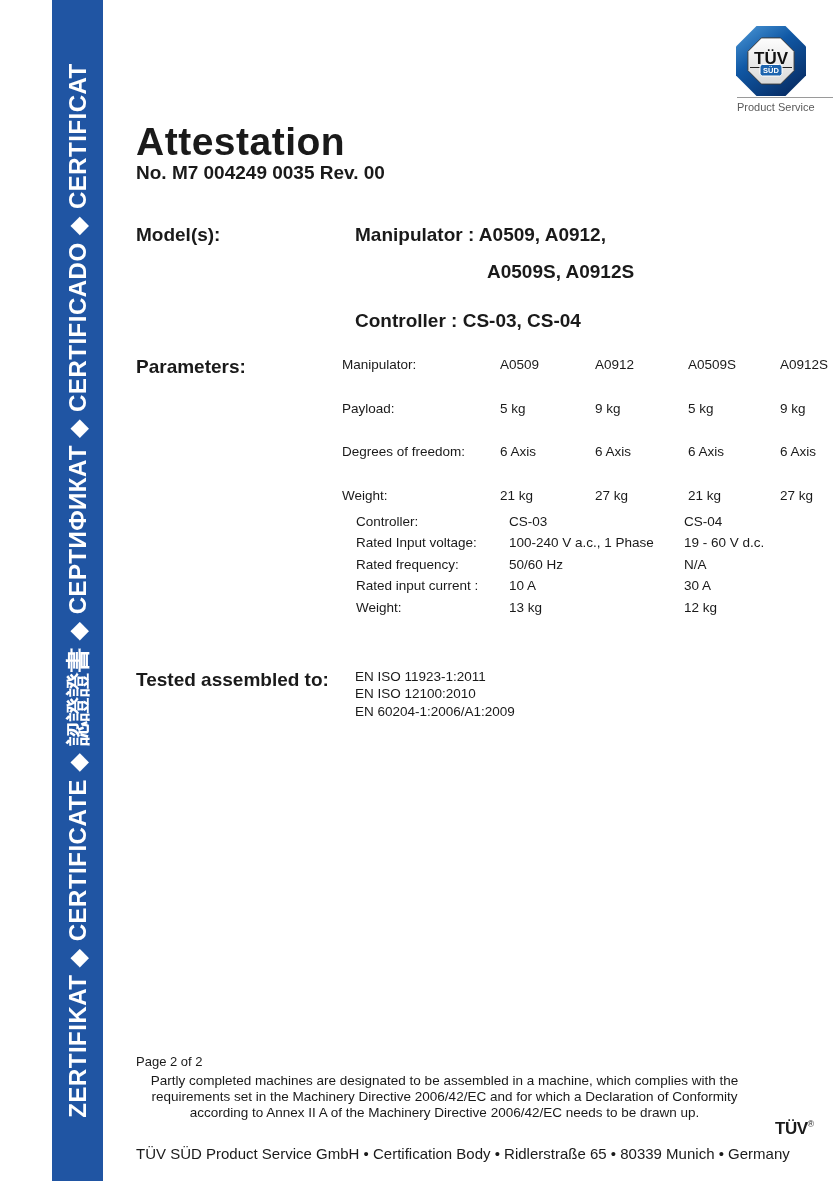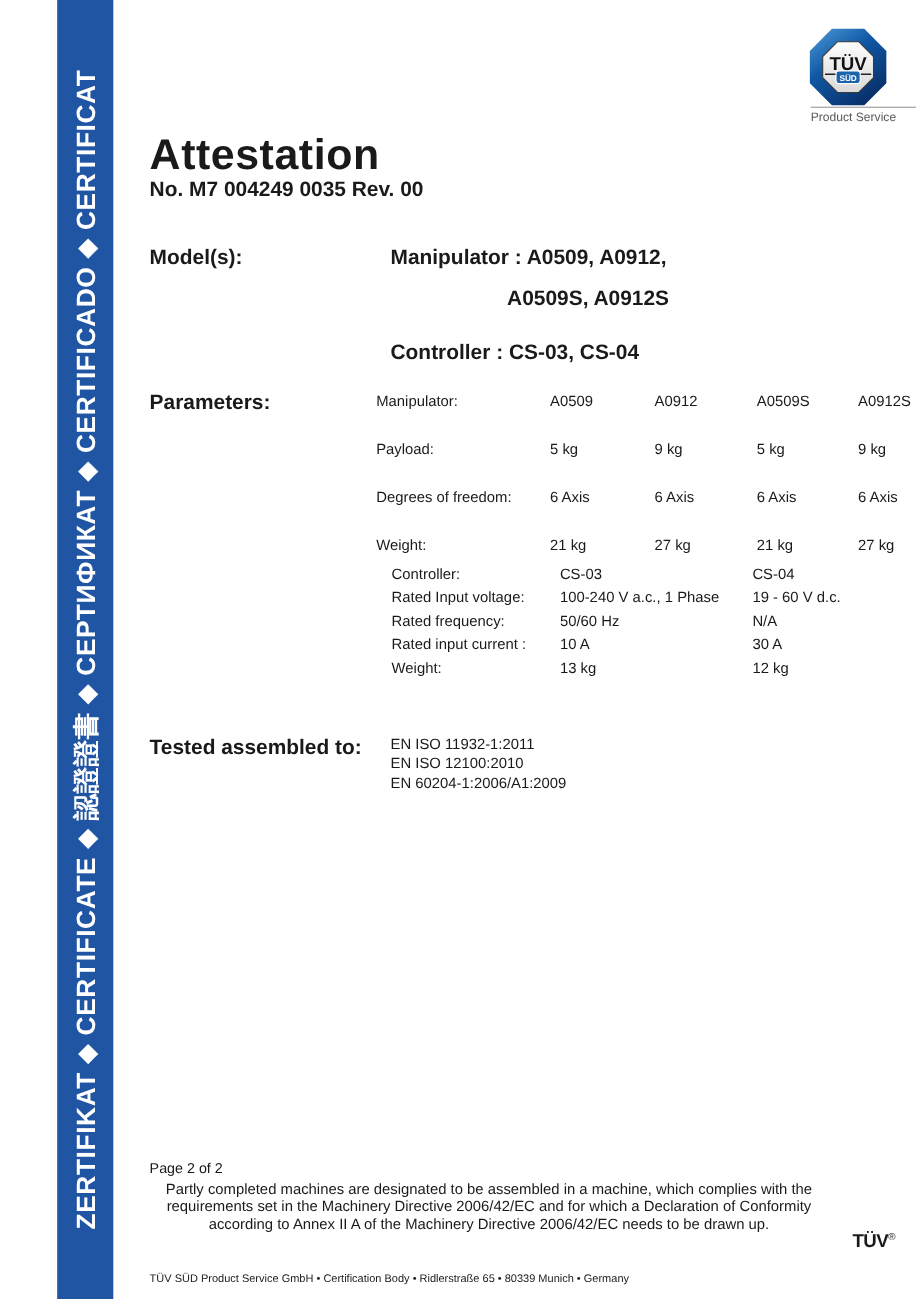--- a/index.html
+++ b/index.html
@@ -42,21 +42,21 @@
   .logo-caption { position: absolute; left: 737px; top: 101px; width: 96px; text-align: left; font-size: 11px; color: #5a5a5a; }
 
   
   .abs { position: absolute; }
   .title { left: 136px; top: 120px; font-size: 39px; font-weight: bold; letter-spacing: 0.5px; }
   .cert-no { left: 136px; top: 162px; font-size: 19px; font-weight: bold; }
 
   .h19 { font-size: 19px; font-weight: bold; }
   .models-label { left: 136px; top: 224px; }
   .manip-1 { left: 355px; top: 224px; }
-  .manip-2 { left: 461px; top: 261px; }
+  .manip-2 { left: 487px; top: 261px; }
   .ctrl-line { left: 355px; top: 310px; }
   .params-label { left: 136px; top: 356px; }
   .tested-label { left: 136px; top: 669px; }
 
   
   .spec { font-size: 13.5px; color: #1a1a1a; display: grid; }
   .manip-table {
     left: 342px; top: 357px;
     grid-template-columns: 138px 75px 73px 72px 80px;
     grid-auto-rows: 23.5px;
@@ -70,21 +70,21 @@
   .spec div { white-space: nowrap; }
 
   
   .standards { left: 355px; top: 668px; font-size: 13.5px; line-height: 17.4px; }
 
   
   .page-no { left: 136px; top: 1054px; font-size: 13px; }
   .footer-note { left: 136px; top: 1073px; width: 617px; font-size: 13.5px; line-height: 15.9px; text-align: center; }
   .tm { left: 775px; top: 1119px; font-size: 17px; font-weight: bold; letter-spacing: -0.5px; }
   .tm sup { font-size: 9px; font-weight: normal; letter-spacing: 0; }
-  .address { left: 136px; top: 1145px; font-size: 10px; margin-top: 12px; }
+  .address { left: 136px; top: 1145px; font-size: 15px; }
 </style>
 </head>
 <body>
 
 <div class="page">
 
   <div class="band"></div>
   <div class="band-text">ZERTIFIKAT ◆ CERTIFICATE ◆ 認證證書 ◆ СЕРТИФИКАТ ◆ CERTIFICADO ◆ CERTIFICAT</div>
 
   <div class="logo">
@@ -164,21 +164,21 @@
     <div>10 A</div>
     <div>30 A</div>
 
     <div>Weight:</div>
     <div>13 kg</div>
     <div>12 kg</div>
   </div>
 
   <div class="abs h19 tested-label">Tested assembled to:</div>
   <div class="abs standards">
-    <div>EN ISO 11932-1:2011</div>
+    <div>EN ISO 11923-1:2011</div>
     <div>EN ISO 12100:2010</div>
     <div>EN 60204-1:2006/A1:2009</div>
   </div>
 
   <div class="abs page-no">Page 2 of 2</div>
   <div class="abs footer-note">Partly completed machines are designated to be assembled in a machine, which complies with the requirements set in the Machinery Directive 2006/42/EC and for which a Declaration of Conformity according to Annex II A of the Machinery Directive 2006/42/EC needs to be drawn up.</div>
   <div class="abs tm"><span>TÜV</span><sup>®</sup></div>
   <div class="abs address">TÜV SÜD Product Service GmbH • Certification Body • Ridlerstraße 65 • 80339 Munich • Germany</div>
 
 </div>

